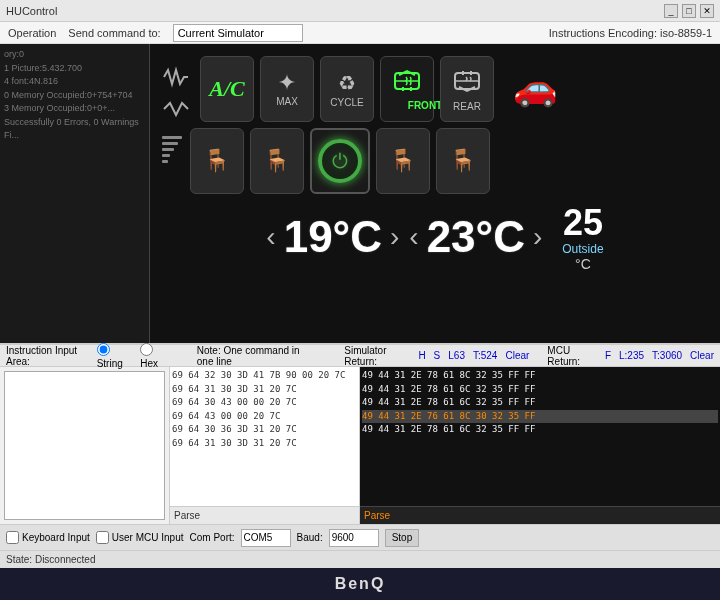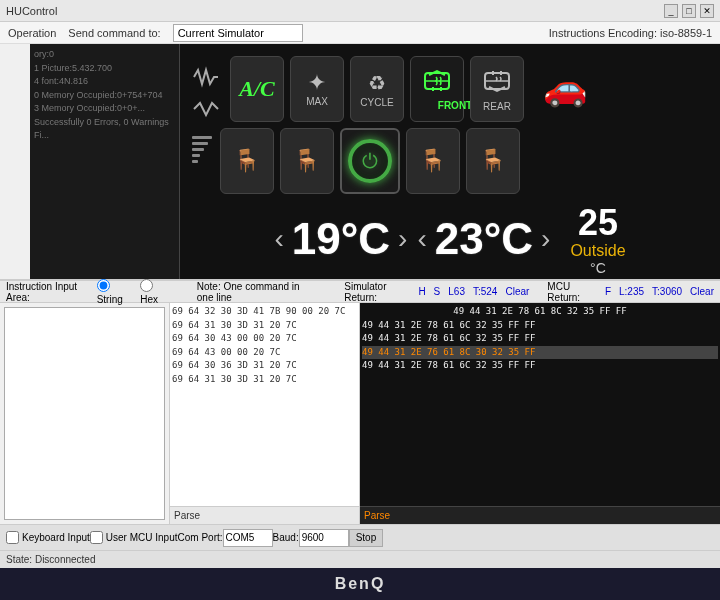--- a/index.html
+++ b/index.html
@@ -79,21 +79,20 @@
       margin-left: auto;
       font-size: 11px;
       color: #333;
     }
 
     
     .main-content {
       display: flex;
       flex: 1;
       overflow: hidden;
-      margin-left: 30px;
     }
 
     
     .left-panel {
       width: 150px;
       background: #1a1a1a;
       display: flex;
       flex-direction: column;
       padding: 4px;
       font-size: 10px;
@@ -297,36 +296,36 @@
       color: white;
       margin-left: 10px;
     }
 
     .outside-num {
       font-size: 36px;
       font-weight: bold;
     }
 
     .outside-label {
-      font-size: 16px;
-      color: #eab308;
+      font-size: 12px;
+      color: #7dd3fc;
       margin-top: -2px;
     }
 
     .outside-unit {
       font-size: 14px;
       color: #ccc;
     }
 
     
     .bottom-section {
       background: #f0f0f0;
       display: flex;
       flex-direction: column;
-      height: 289px;
+      height: 225px;
       border-top: 2px solid #ccc;
     }
 
     .bottom-top-bar {
       display: flex;
       height: 22px;
       align-items: center;
       padding: 0 6px;
       border-bottom: 1px solid #ccc;
       font-size: 10px;
@@ -404,21 +403,21 @@
     .mcu-row.selected { background: #444; }
 
     .parse-label { color: #333; font-size: 10px; }
     .mcu-parse-label { color: #ff8800; font-size: 10px; }
 
     .bottom-controls {
       height: 26px;
       display: flex;
       align-items: center;
       padding: 0 6px;
-      gap: 0;
+      gap: 6px;
       font-size: 10px;
       background: #e0e0e0;
       border-top: 1px solid #ccc;
     }
 
     .small-btn {
       background: #d0d0d0;
       border: 1px solid #aaa;
       height: 18px;
       padding: 0 6px;
@@ -678,21 +677,21 @@
           <div class="hex-row">69 64 30 36 3D 31 20 7C</div>
           <div class="hex-row">69 64 31 30 3D 31 20 7C</div>
         </div>
         <div style="height:18px;background:#e8e8e8;border-top:1px solid #ccc;display:flex;align-items:center;padding:0 4px;font-size:10px;">
           <span class="parse-label">Parse</span>
         </div>
       </div>
 
       <div class="mcu-panel">
         <div class="mcu-hex-display">
-          <div class="mcu-row" style="color:#eee;text-align:center;">49 44 31 2E 78 61 8C 32 35 FF FF</div>
+          <div class="mcu-row" style="color:#eee;">49 44 31 2E 78 61 8C 32 35 FF FF</div>
           <div class="mcu-row" style="color:#eee;">49 44 31 2E 78 61 6C 32 35 FF FF</div>
           <div class="mcu-row" style="color:#eee;">49 44 31 2E 78 61 6C 32 35 FF FF</div>
           <div class="mcu-row selected" style="color:#ff8800;">49 44 31 2E 76 61 8C 30 32 35 FF</div>
           <div class="mcu-row" style="color:#eee;">49 44 31 2E 78 61 6C 32 35 FF FF</div>
         </div>
         <div style="height:18px;background:#222;border-top:1px solid #444;display:flex;align-items:center;padding:0 4px;font-size:10px;">
           <span class="mcu-parse-label">Parse</span>
         </div>
       </div>
     </div>

